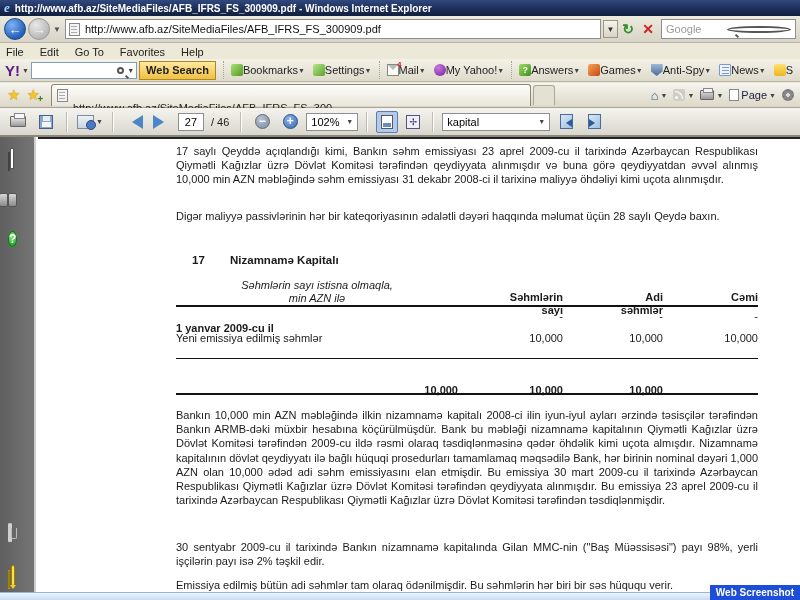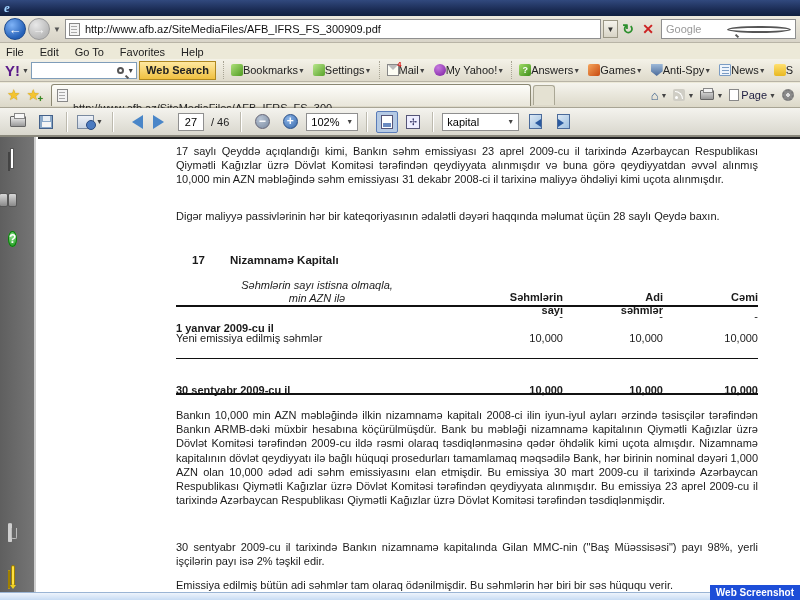--- a/index.html
+++ b/index.html
@@ -103,21 +103,21 @@
   .zoomcirc { width:15px; height:15px; border-radius:50%; color:#fff; font-size:12px; font-weight:bold; line-height:13px; text-align:center;
     background:radial-gradient(circle at 35% 30%,#8ab4e8,#3a6aaa); border:1px solid #2a5088; }
   .zoomcirc.out { background:radial-gradient(circle at 35% 30%,#b8c4d4,#7a8aa0); border-color:#667; }
   .zoombox { width:52px; height:18px; border:1px solid #8f8f8f; background:#fff; font-size:11px; display:flex; align-items:center; padding:0 4px; justify-content:space-between; }
   .zoombox .dd { font-size:7px; color:#444; }
   .viewbtn { width:22px; height:22px; border:1px solid transparent; border-radius:2px; display:flex; align-items:center; justify-content:center; }
   .viewbtn.sel { background:#b5cae4; border-color:#5a7cb8; }
   .vb1 { width:12px; height:14px; background:#fff; border:1px solid #557; position:relative; }
   .vb1::after { content:""; position:absolute; left:1px; bottom:1px; right:1px; height:4px; background:#6a8ac0; }
   .vb2 { width:14px; height:14px; border:1px solid #557; background:#eef; position:relative; font-size:9px; color:#336; text-align:center; line-height:13px; }
-  .findbox { width:77px; height:18px; border:1px solid #8f8f8f; background:#fff; font-size:11px; display:flex; align-items:center; padding:0 4px; justify-content:space-between; }
+  .findbox { width:108px; height:18px; border:1px solid #8f8f8f; background:#fff; font-size:11px; display:flex; align-items:center; padding:0 4px; justify-content:space-between; }
   .findbox .dd { font-size:7px; color:#444; }
   .findpg { width:13px; height:15px; background:linear-gradient(135deg,#dce8f4,#9ec0e0); border:1px solid #4a6a9a; position:relative; }
   .findpg::after { content:""; position:absolute; top:4px; width:0; height:0; border:4px solid transparent; }
   .findpg.prev::after { left:1px; border-right:6px solid #2a5aa0; }
   .findpg.next::after { right:1px; border-left:6px solid #2a5aa0; }
 
   
   .content { top:137px; bottom:8px; background:#fff; }
   .pdf-sidebar { position:absolute; left:0; top:0; bottom:0; width:36px; background:linear-gradient(90deg,#5f5f5f,#757575); border-right:2px solid #cfcfcf; }
   .sb-icon { position:absolute; left:8px; }
@@ -148,20 +148,21 @@
 
   .watermark { position:absolute; right:0; bottom:0; background:#1d4ed8; color:#fff; font-size:10px; font-weight:bold; padding:2px 6px; z-index:50; }
   .bottomstrip { position:absolute; left:0; right:0; bottom:0; height:8px; background:linear-gradient(180deg,#eef4fc,#c8dcf4); border-top:1px solid #9ab4d4; }
   .dd { font-size:7px; color:#444; }
 </style>
 </head>
 <body>
 
 <div class="band titlebar">
   <span class="ie-logo">e</span>
+  <span class="title-text">http://www.afb.az/SiteMediaFiles/AFB_IFRS_FS_300909.pdf - Windows Internet Explorer</span>
 </div>
 
 <div class="band addrrow">
   <div class="navbtn back">←</div>
   <div class="navbtn fwd">→</div>
   <span class="mini-drop">▼</span>
   <div class="addr-field">
     <span class="fav-page-icon"></span>
     <span class="addr-url">http://www.afb.az/SiteMediaFiles/AFB_IFRS_FS_300909.pdf</span>
   </div>
@@ -376,21 +377,20 @@
         <div class="tc">Yeni emissiya edilmiş səhmlər</div>
         <div class="tc r">10,000</div>
         <div class="tc r">10,000</div>
         <div class="tc r">10,000</div>
       </div>
     </div>
     <div class="rule" style="top:219px;height:1px"></div>
 
     <div class="tbl" style="top:233px">
       <div class="tblgrid">
-        <div class="tc b">30 sentyabr 2009-cu il</div>
         <div class="tc r b">10,000</div>
         <div class="tc r b">10,000</div>
         <div class="tc r b">10,000</div>
       </div>
     </div>
     <div class="rule" style="top:254px;height:2px"></div>
 
     <div class="doc just" style="top:269px">Bankın 10,000 min AZN məbləğində ilkin nizamnamə kapitalı 2008-ci ilin iyun-iyul ayları ərzində təsisçilər tərəfindən Bankın ARMB-dəki müxbir hesabına köçürülmüşdür. Bank bu məbləği nizamnamə kapitalının Qiymətli Kağızlar üzrə Dövlət Komitəsi tərəfindən 2009-cu ildə rəsmi olaraq təsdiqlənməsinə qədər öhdəlik kimi uçota almışdır. Nizamnamə kapitalının dövlət qeydiyyatı ilə bağlı hüquqi prosedurları tamamlamaq məqsədilə Bank, hər birinin nominal dəyəri 1,000 AZN olan 10,000 ədəd adi səhm emissiyasını elan etmişdir. Bu emissiya 30 mart 2009-cu il tarixində Azərbaycan Respublikası Qiymətli Kağızlar üzrə Dövlət Komitəsi tərəfindən qeydiyyata alınmışdır. Bu emissiya 23 aprel 2009-cu il tarixində Azərbaycan Respublikası Qiymətli Kağızlar üzrə Dövlət Komitəsi tərəfindən təsdiqlənmişdir.</div>
     <div class="doc just" style="top:401px">30 sentyabr 2009-cu il tarixində Bankın nizamnamə kapitalında Gilan MMC-nin ("Baş Müəssisəsi") payı 98%, yerli işçilərin payı isə 2% təşkil edir.</div>
     <div class="doc just" style="top:439px">Emissiya edilmiş bütün adi səhmlər tam olaraq ödənilmişdir. Bu səhmlərin hər biri bir səs hüququ verir.</div>

